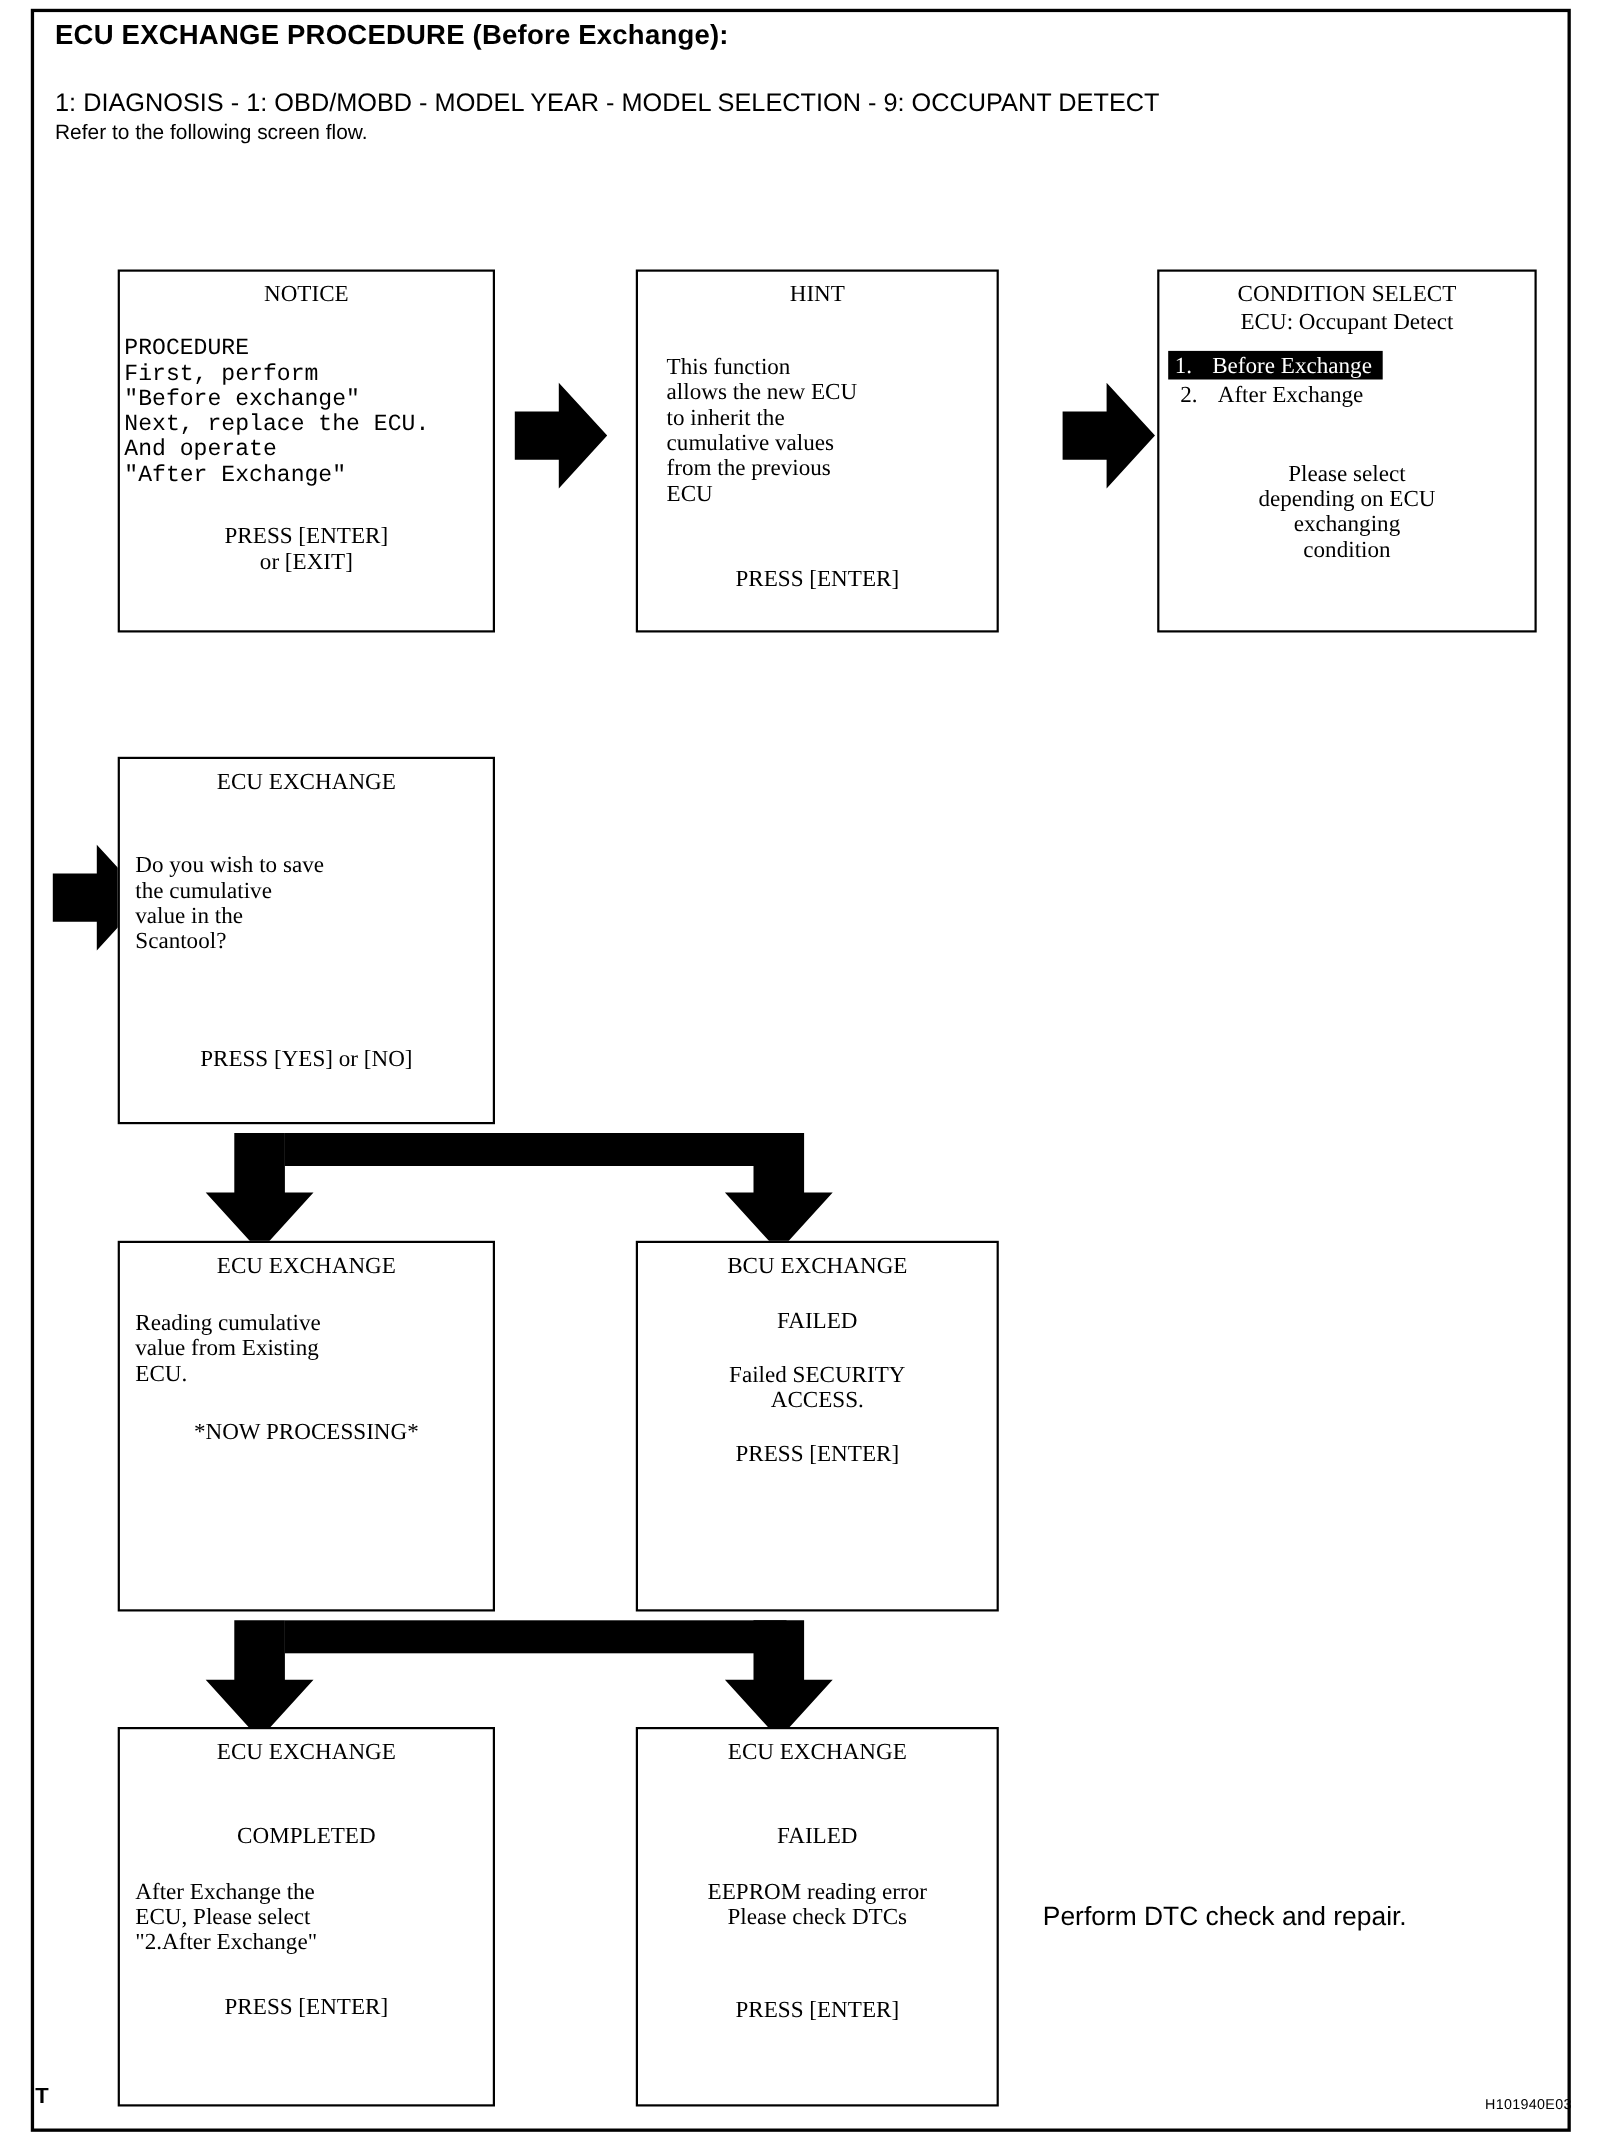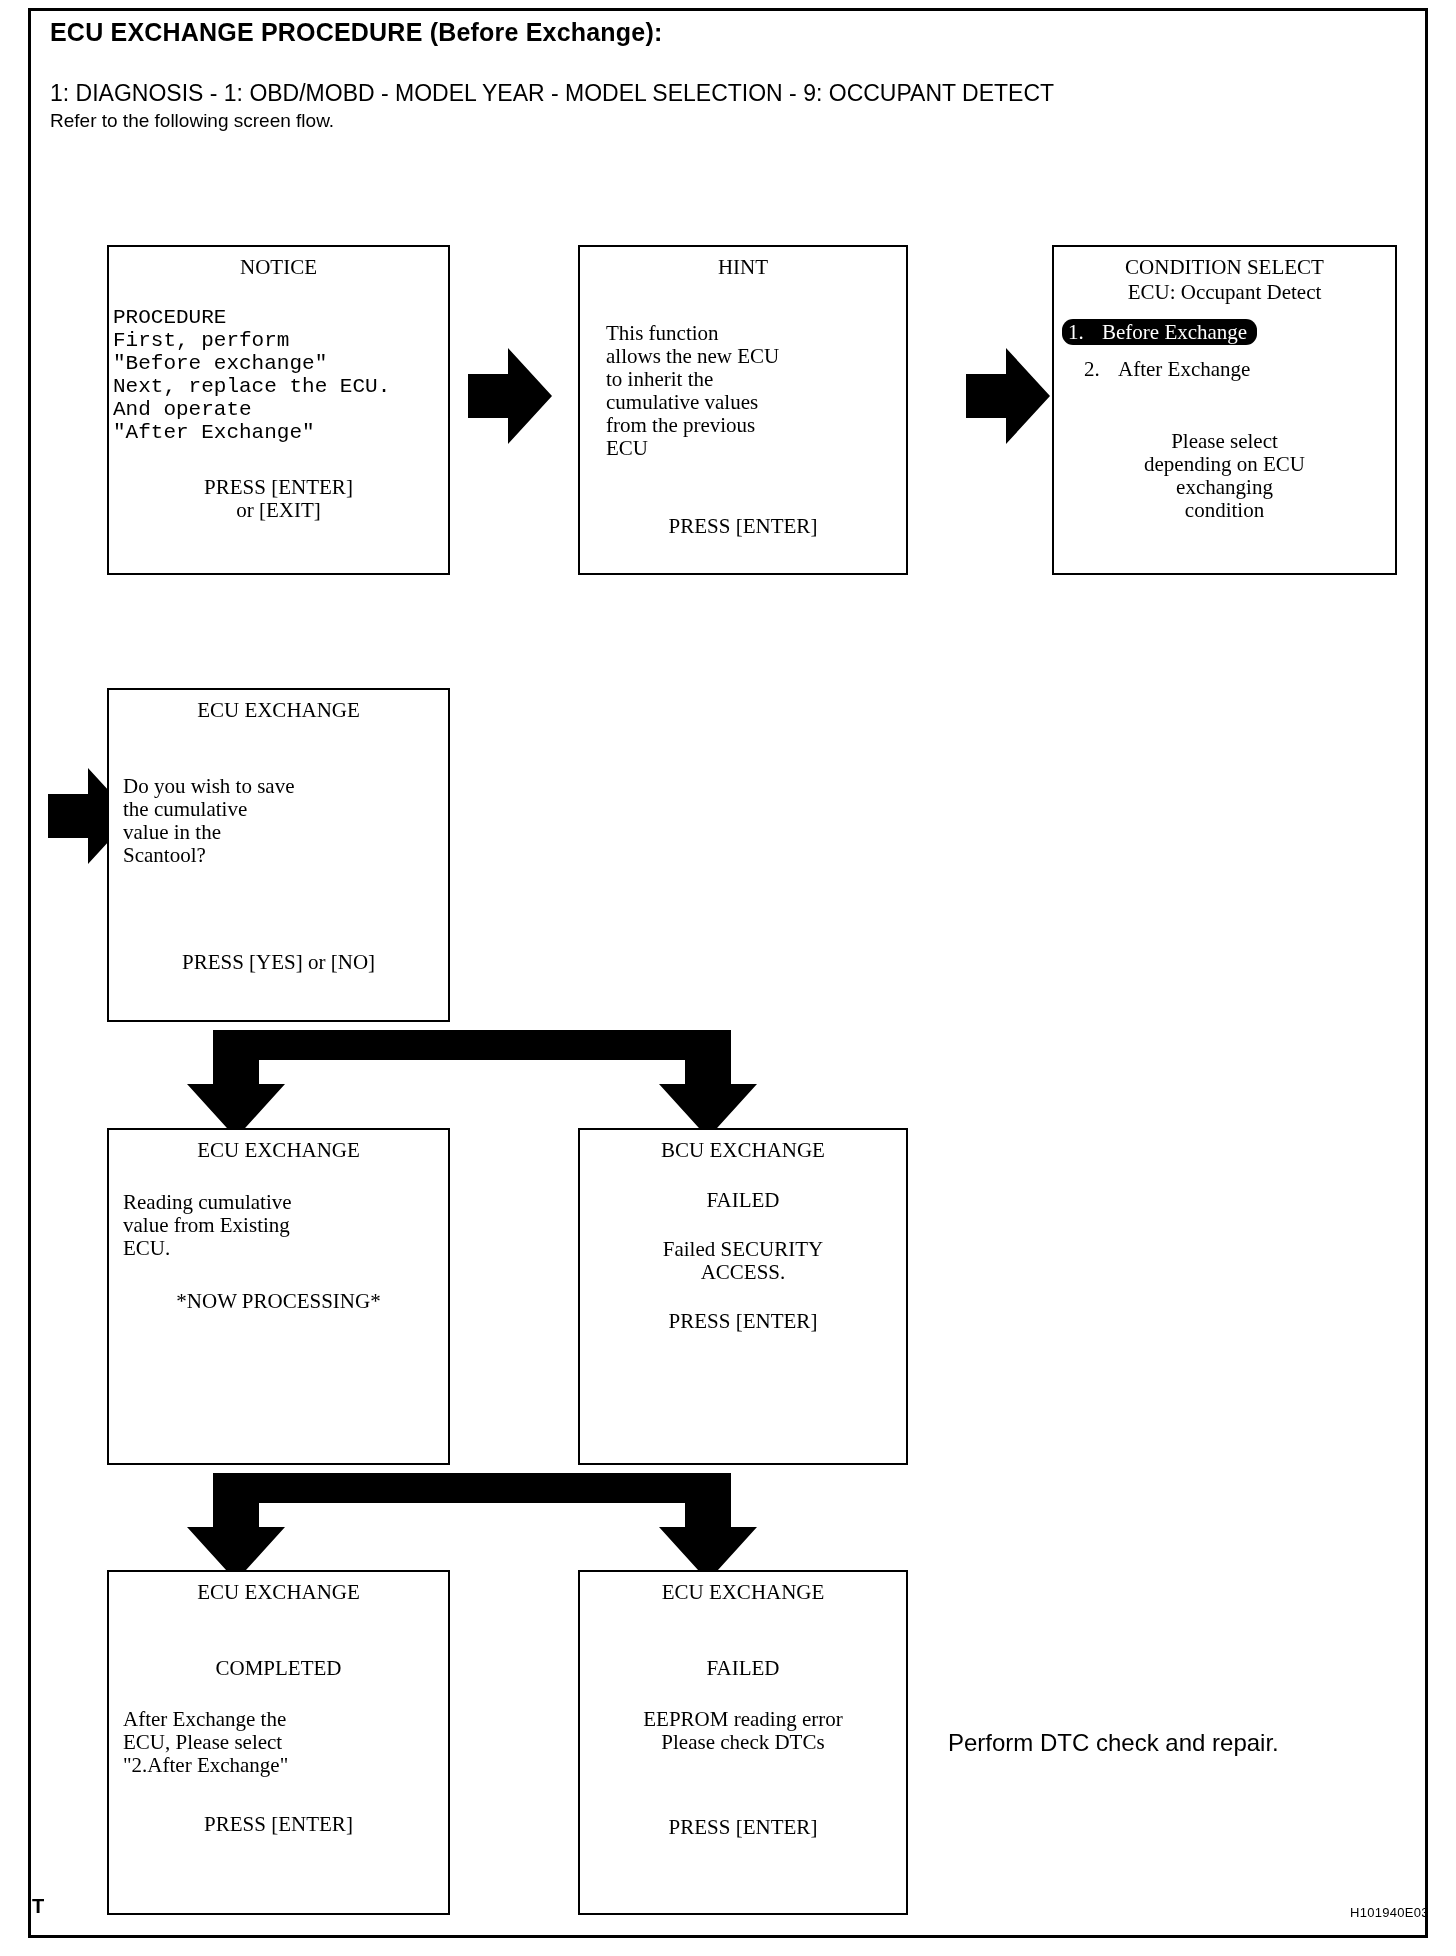--- a/index.html
+++ b/index.html
@@ -93,21 +93,20 @@
 
   
   .menu {
     margin-top: 14px;
   }
   .menu-row {
     font-size: 21px;
     line-height: 26px;
     padding-left: 6px;
     white-space: nowrap;
-    border-radius: 11px;
   }
   .menu-row.selected {
     background: #000;
     color: #fff;
     display: inline-block;
     padding-right: 10px;
   }
   .menu-num {
     display: inline-block;
     width: 34px;
@@ -190,21 +189,21 @@
   <div class="screen" style="left:1052px; top:245px; width:345px; height:330px;">
     <div class="scr-title">CONDITION SELECT</div>
     <div class="scr-sub">ECU: Occupant Detect</div>
 
     <div class="menu">
       <div style="padding-left:8px;">
         <div class="menu-row selected">
           <span class="menu-num">1.</span><span>Before Exchange</span>
         </div>
       </div>
-      <div style="padding-left:24px;margin-top:11px;">
+      <div style="padding-left:13px;">
         <div class="menu-row">
           <span class="menu-num">2.</span><span>After Exchange</span>
         </div>
       </div>
     </div>
 
     <div class="scr-body scr-center" style="margin-top:48px;">
       <div>Please select</div>
       <div>depending on ECU</div>
       <div>exchanging</div>

